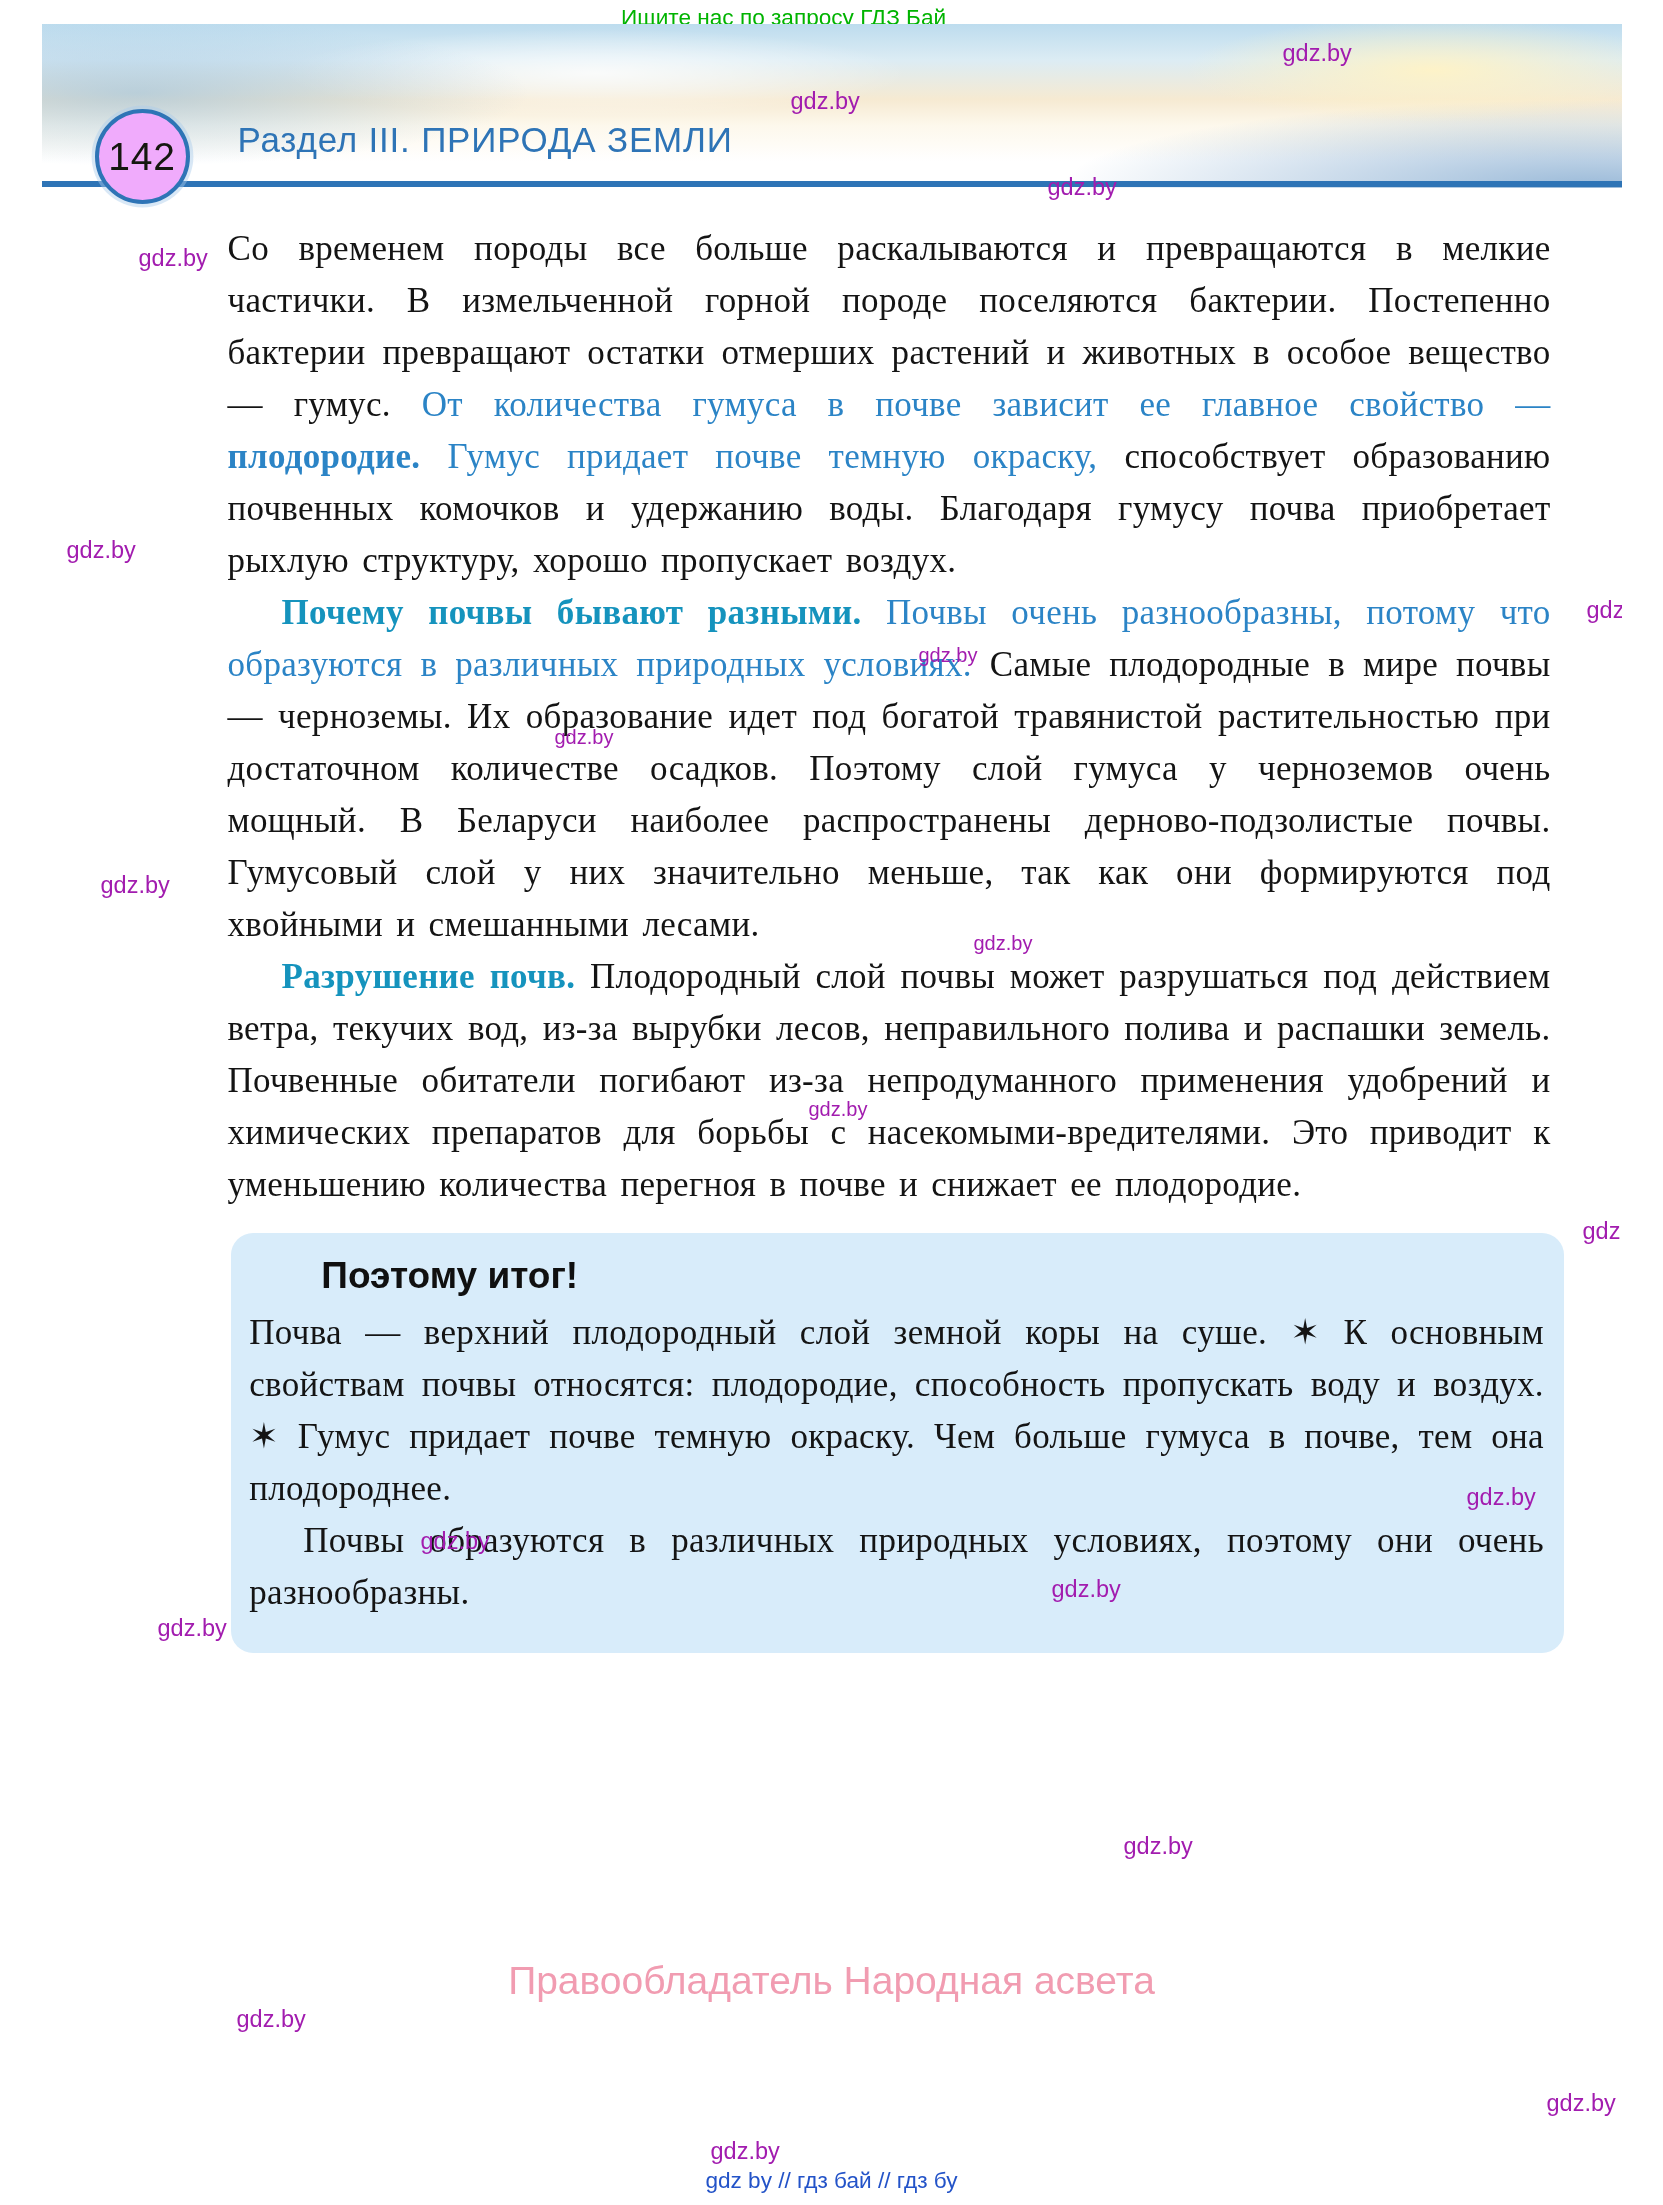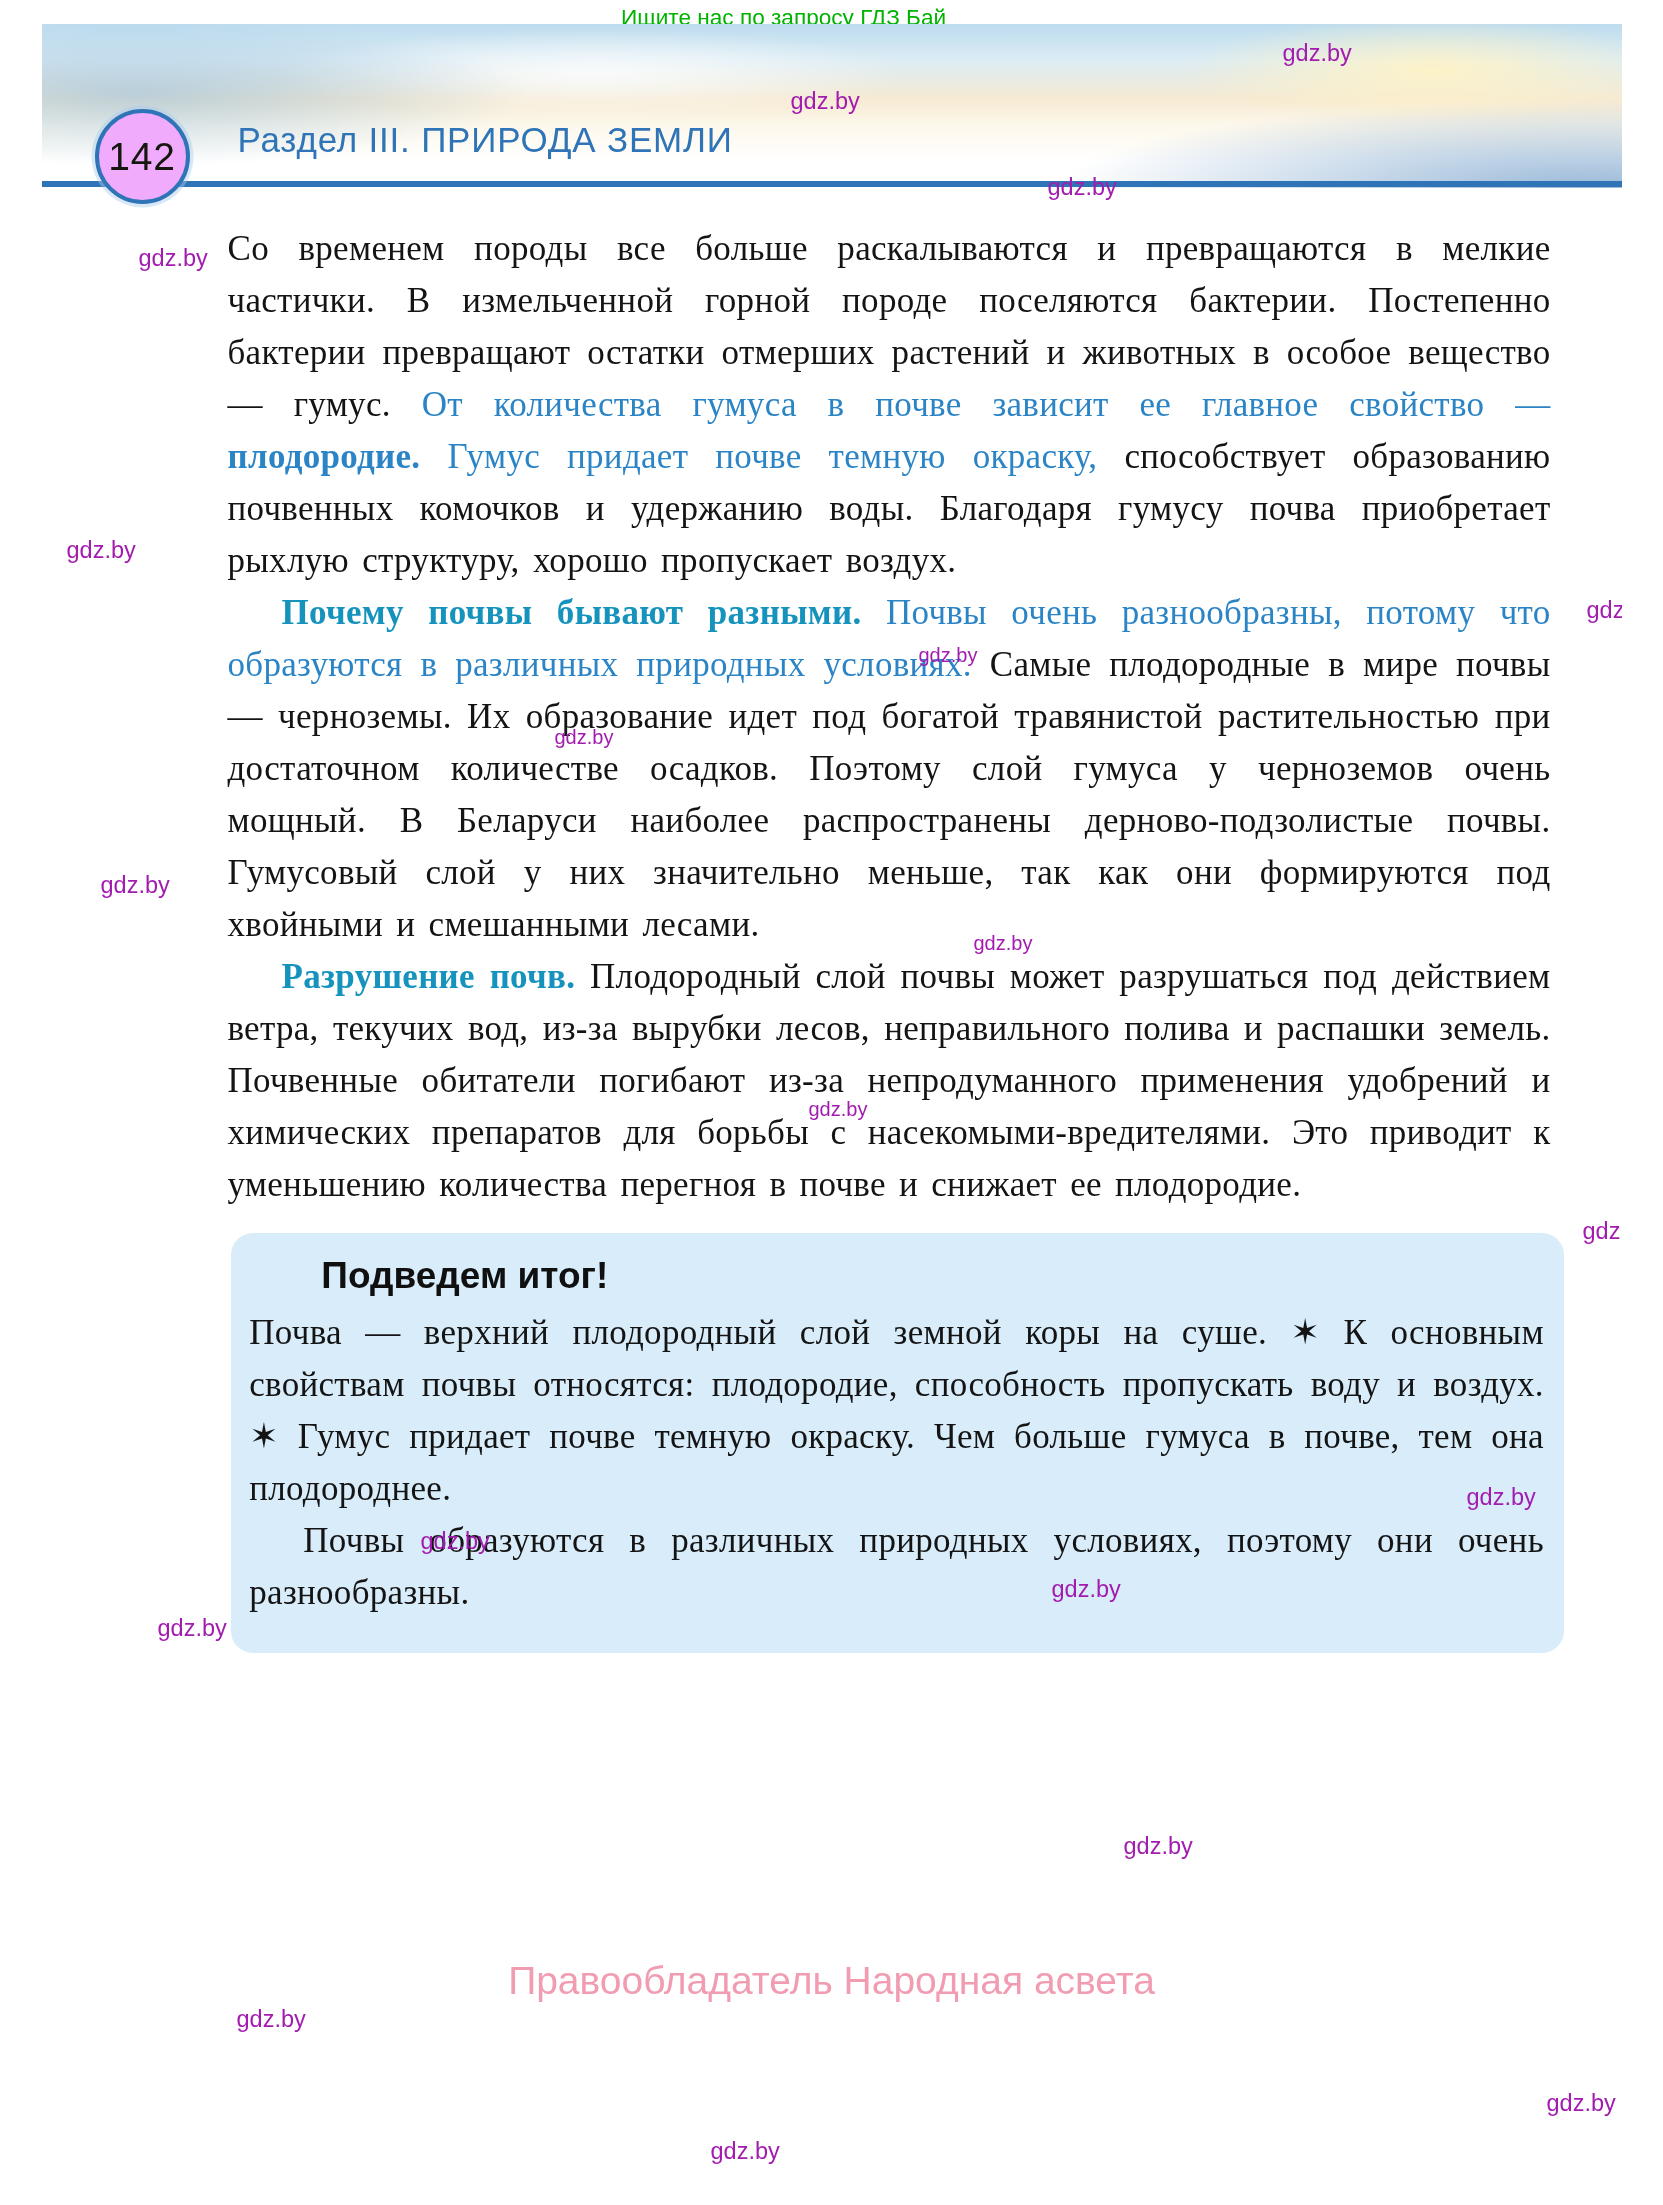--- a/index.html
+++ b/index.html
@@ -117,29 +117,30 @@
   <div class="section-title">Раздел III. ПРИРОДА ЗЕМЛИ</div>
 
   <div class="main-column">
     <div>
         <div class="para"><span class="seg-normal">Со временем породы все больше раскалываются и превращаются в мелкие частички. В измельченной горной породе поселяются бактерии. Постепенно бактерии превращают остатки отмерших растений и животных в особое вещество — </span><span class="seg-bold">гумус.</span><span class="seg-blue"> От количества гумуса в почве зависит ее главное свойство — </span><span class="seg-blue-bold">плодородие.</span><span class="seg-blue"> Гумус придает почве темную окраску,</span><span class="seg-normal"> способствует образованию почвенных комочков и удержанию воды. Благодаря гумусу почва приобретает рыхлую структуру, хорошо пропускает воздух.</span></div>
         <div class="para indent"><span class="seg-lead">Почему почвы бывают разными.</span><span class="seg-blue"> Почвы очень разнообразны, потому что образуются в различных природных условиях.</span><span class="seg-normal"> Самые плодородные в мире почвы — черноземы. Их образование идет под богатой травянистой растительностью при достаточном количестве осадков. Поэтому слой гумуса у черноземов очень мощный. В Беларуси наиболее распространены дерново-подзолистые почвы. Гумусовый слой у них значительно меньше, так как они формируются под хвойными и смешанными лесами.</span></div>
         <div class="para indent"><span class="seg-lead">Разрушение почв.</span><span class="seg-normal"> Плодородный слой почвы может разрушаться под действием ветра, текучих вод, из-за вырубки лесов, неправильного полива и распашки земель. Почвенные обитатели погибают из-за непродуманного применения удобрений и химических препаратов для борьбы с насекомыми-вредителями. Это приводит к уменьшению количества перегноя в почве и снижает ее плодородие.</span></div>
       </div>
 
     <div class="summary-box">
-      <div class="summary-title">Подведем итог!</div>
+      <div class="summary-title">Поэтому итог!</div>
       <div>
           <div class="para"><span class="seg-normal">Почва — верхний плодородный слой земной коры на суше. ✶ К основным свойствам почвы относятся: плодородие, способность пропускать воду и воздух. ✶ Гумус придает почве темную окраску. Чем больше гумуса в почве, тем она плодороднее.</span></div>
           <div class="para indent"><span class="seg-normal">Почвы образуются в различных природных условиях, поэтому они очень разнообразны.</span></div>
         </div>
     </div>
   </div>
 
   <div class="footer-pink">Правообладатель Народная асвета</div>
+  <div class="footer-links">gdz by  //  гдз бай  //  гдз бу</div>
 
   <div id="wm-layer">
       <span class="wm" style="left: 1241px; top: 40px; font-size: 23.5px;">gdz.by</span>
       <span class="wm" style="left: 749px; top: 88px; font-size: 23.5px;">gdz.by</span>
       <span class="wm" style="left: 1006px; top: 174px; font-size: 23.5px;">gdz.by</span>
       <span class="wm" style="left: 97px; top: 245px; font-size: 23.5px;">gdz.by</span>
       <span class="wm" style="left: 25px; top: 537px; font-size: 23.5px;">gdz.by</span>
       <span class="wm" style="left: 1545px; top: 597px; font-size: 23.5px;">gdz.by</span>
       <span class="wm" style="left: 877px; top: 644px; font-size: 20px;">gdz.by</span>
       <span class="wm" style="left: 513px; top: 726px; font-size: 20px;">gdz.by</span>

